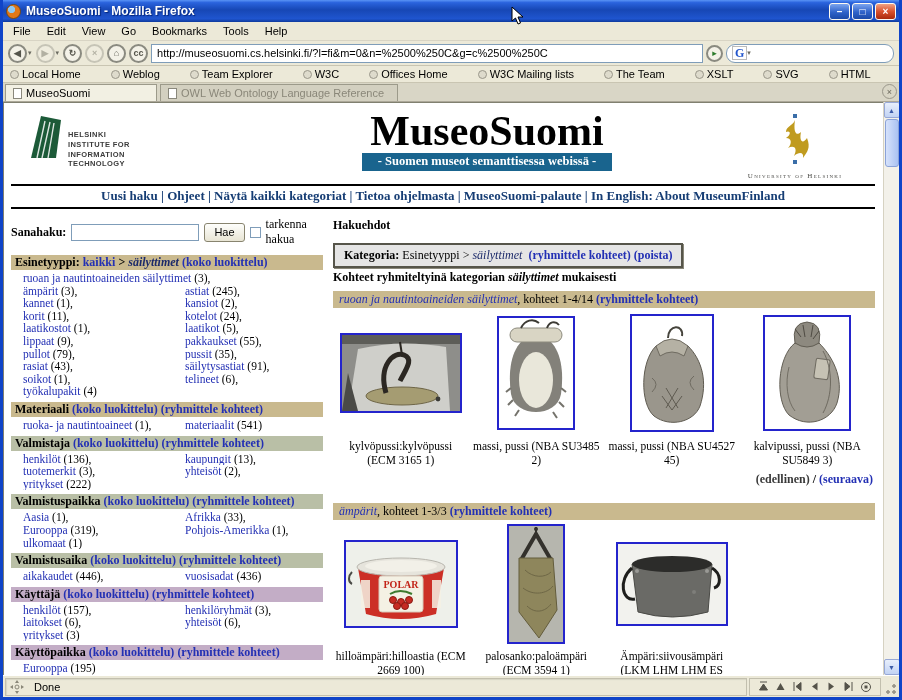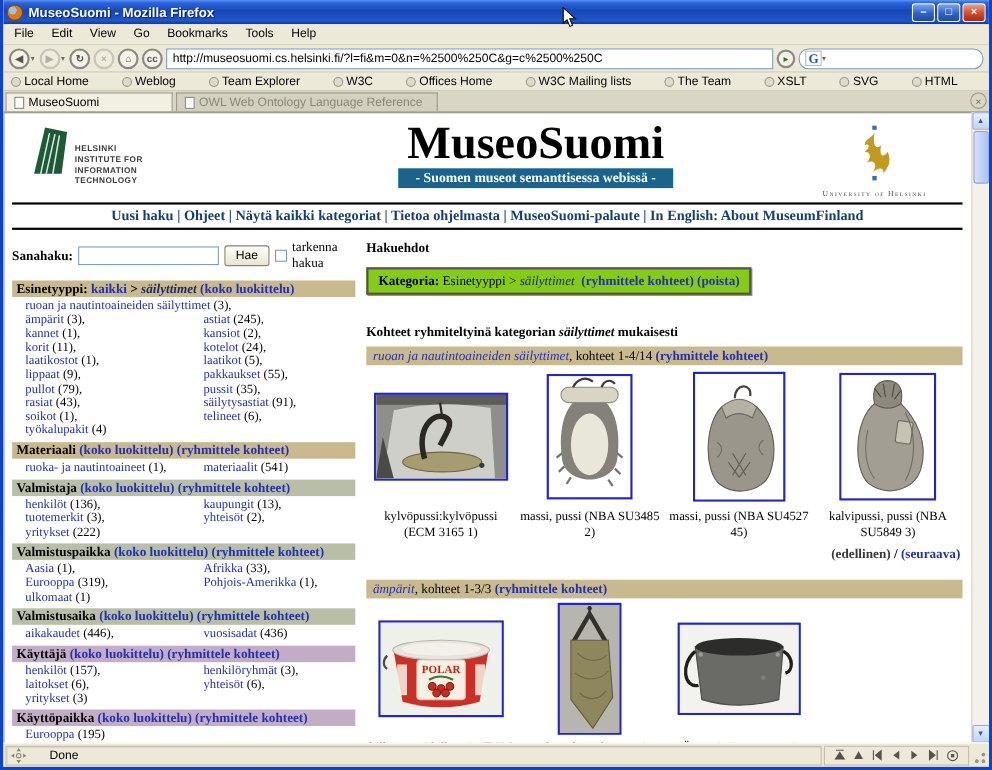--- a/index.html
+++ b/index.html
@@ -44,21 +44,21 @@
   
   .viewport{flex:1;display:flex;background:#fff;min-height:0;box-shadow:inset 1px 1px 0 #808070;}
   .page{width:880px;overflow:hidden;position:relative;padding:4px 8px 0;font-family:"Liberation Serif",serif;font-size:12px;color:#000;border-radius:29px;}
   .vscroll{width:16px;flex:none;background:#f3f1ea;border-left:1px solid #d6d2c2;display:flex;flex-direction:column;align-items:center;}
   .sarrow{width:16px;height:16px;flex:none;background:linear-gradient(#e8effc,#c2d3f4);border:1px solid #97a8d6;border-radius:2px;
     display:flex;align-items:center;justify-content:center;font-size:7px;color:#3a5aa8;}
   .sthumb{width:14px;height:48px;margin-top:1px;background:linear-gradient(90deg,#d6e2fb,#aac2f2);border:1px solid #8aa2d8;border-radius:3px;}
   .strack{flex:1;}
   
   .statusbar{height:22px;flex:none;display:flex;align-items:center;background:#ece9d8;border-top:1px solid #fff;padding:1px 2px;gap:2px;}
-  .stat-left{flex:1;height:18px;border:1px solid #c2bfae;box-shadow:inset 1px 1px 1px #d8d5c5;display:flex;align-items:center;gap:21px;padding:0 4px;}
+  .stat-left{flex:1;height:18px;border:1px solid #c2bfae;box-shadow:inset 1px 1px 1px #d8d5c5;display:flex;align-items:center;gap:10px;padding:0 4px;}
   .stat-pager{height:18px;border:1px solid #c2bfae;display:flex;align-items:center;gap:6px;padding:0 8px;}
   .pgr{display:flex;align-items:center;}
   .grip{width:14px;height:16px;background:
     radial-gradient(circle at 11px 13px,#9a978a 1.5px,transparent 2px),
     radial-gradient(circle at 11px 7px,#9a978a 1.5px,transparent 2px),
     radial-gradient(circle at 5px 13px,#9a978a 1.5px,transparent 2px);}
   
   .site-header{display:flex;align-items:flex-start;padding:4px 0 2px;height:76px;}
   .hiit{width:248px;flex:none;display:flex;gap:5px;padding-left:14px;padding-top:4px;}
   .hiit-text{font-family:"Liberation Sans",sans-serif;font-size:7.5px;letter-spacing:.4px;color:#3c3c3c;line-height:1.3;padding-top:16px;font-weight:bold;}
@@ -89,21 +89,21 @@
   .flink{color:#2330b4;}
   .fbold{font-weight:bold;color:#2330b4;}
   .fcur{font-style:italic;color:#1c2a6a;}
   .fitems{display:grid;grid-template-columns:54% 46%;padding:2px 0 2px 12px;}
   .fitem{line-height:12.6px;font-size:11.5px;white-space:nowrap;overflow:hidden;}
   .fitem.wide{grid-column:1/3;}
   .ilink{color:#2330b4;}
   .icount{color:#000;}
   
   .hakuehdot{font-weight:bold;margin:2px 0 10px;}
-  .katbox{display:inline-block;background:#84cc16;border:2px solid #56554a;box-shadow:1px 1px 0 #8a887a;padding:3px 9px;margin-bottom:24px;}
+  .katbox{display:inline-block;background:#e5e5e5;border:2px solid #56554a;box-shadow:1px 1px 0 #8a887a;padding:3px 9px;margin-bottom:0;}
   .blink{color:#2330b4;font-weight:bold;}
   .grouped{font-weight:bold;margin:2px 0 6px;}
   .ungroup{margin:0 0 7px 4px;}
   .groupbar{background:#c9b98e;padding:1px 6px;margin:3px 0 4px;}
   .glink{color:#2330b4;font-style:italic;}
   .objrow{display:grid;grid-template-columns:1fr 1fr 1fr 1fr;margin-top:2px;}
   .obj{display:flex;flex-direction:column;align-items:center;}
   .imgarea{height:122px;display:flex;align-items:center;justify-content:flex-end;}
   .imgarea.r2{height:120px;}
   .imgbox{border:2px solid #2424cc;display:block;line-height:0;}

